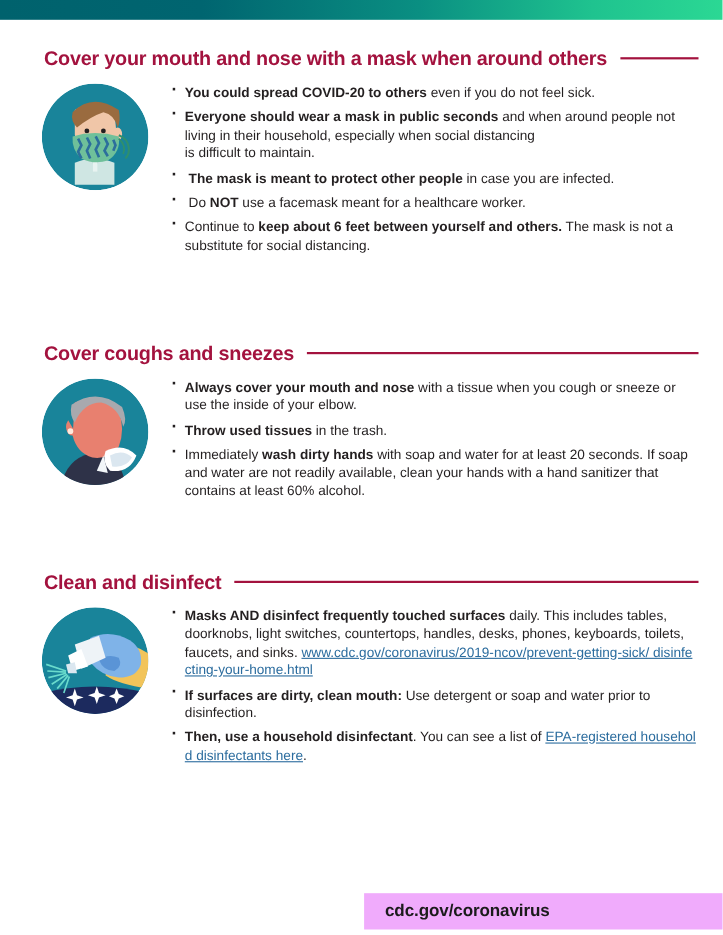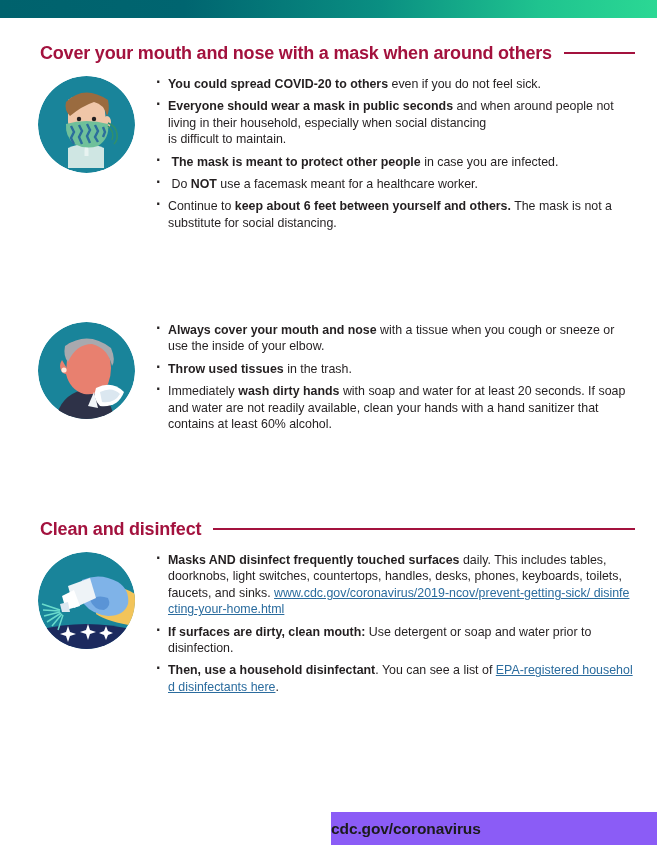--- a/index.html
+++ b/index.html
@@ -111,23 +111,24 @@
     color:#2b6c9e;
     text-decoration:underline;
     word-break:break-all;
   }
 
   
   .footer-bar {
     position:absolute;
     left:331px; top:794px;
     width:326px; height:33px;
-    background:#8b5cf6;
+    background:#f0abfc;
     display:flex;
     align-items:center;
+    padding-left:19px;
   }
   .footer-text {
     font-family:"Liberation Sans Narrow","Liberation Sans", sans-serif;
     font-weight:bold;
     font-size:15.5px;
     color:#1b1b1b;
     letter-spacing:-0.1px;
   }
 </style>
 </head>
@@ -183,20 +184,24 @@
         </div>
         <div class="bullet">
           Continue to <b>keep about 6 feet between yourself and others.</b> The mask is not a
           substitute for social distancing.
         </div>
       </div>
     </div>
   </div>
 
   <div class="section" id="sec-cough">
+    <div class="sec-head">
+      <div class="sec-head-title">Cover coughs and sneezes</div>
+      <div class="sec-rule"></div>
+    </div>
     <div class="sec-body">
       <div class="illus">
         <svg viewBox="0 0 97 97" xmlns="http://www.w3.org/2000/svg">
           <circle cx="48.5" cy="48.5" r="48.5" fill="#19849a"></circle>
           <path d="M18 97 Q22 74 44 68 L66 74 Q74 82 76 97 Z" fill="#2e3248"></path>
           <path d="M30 22 Q54 12 70 30 Q76 46 70 62 Q62 74 46 72 Q32 68 28 52 Z" fill="#e8806f"></path>
           <path d="M27 24 Q50 8 73 26 Q78 38 74 44 Q70 26 54 22 Q38 22 30 40 Q25 34 27 24 Z" fill="#a8a9ae"></path>
           <path d="M24 38 Q20 44 24 50 Q28 54 31 50 Z" fill="#e8806f"></path>
           <circle cx="26" cy="48" r="2.6" fill="#ffe9dd"></circle>
           <path d="M58 66 Q74 58 86 70 Q80 86 62 84 Q54 76 58 66 Z" fill="#ffffff"></path>

